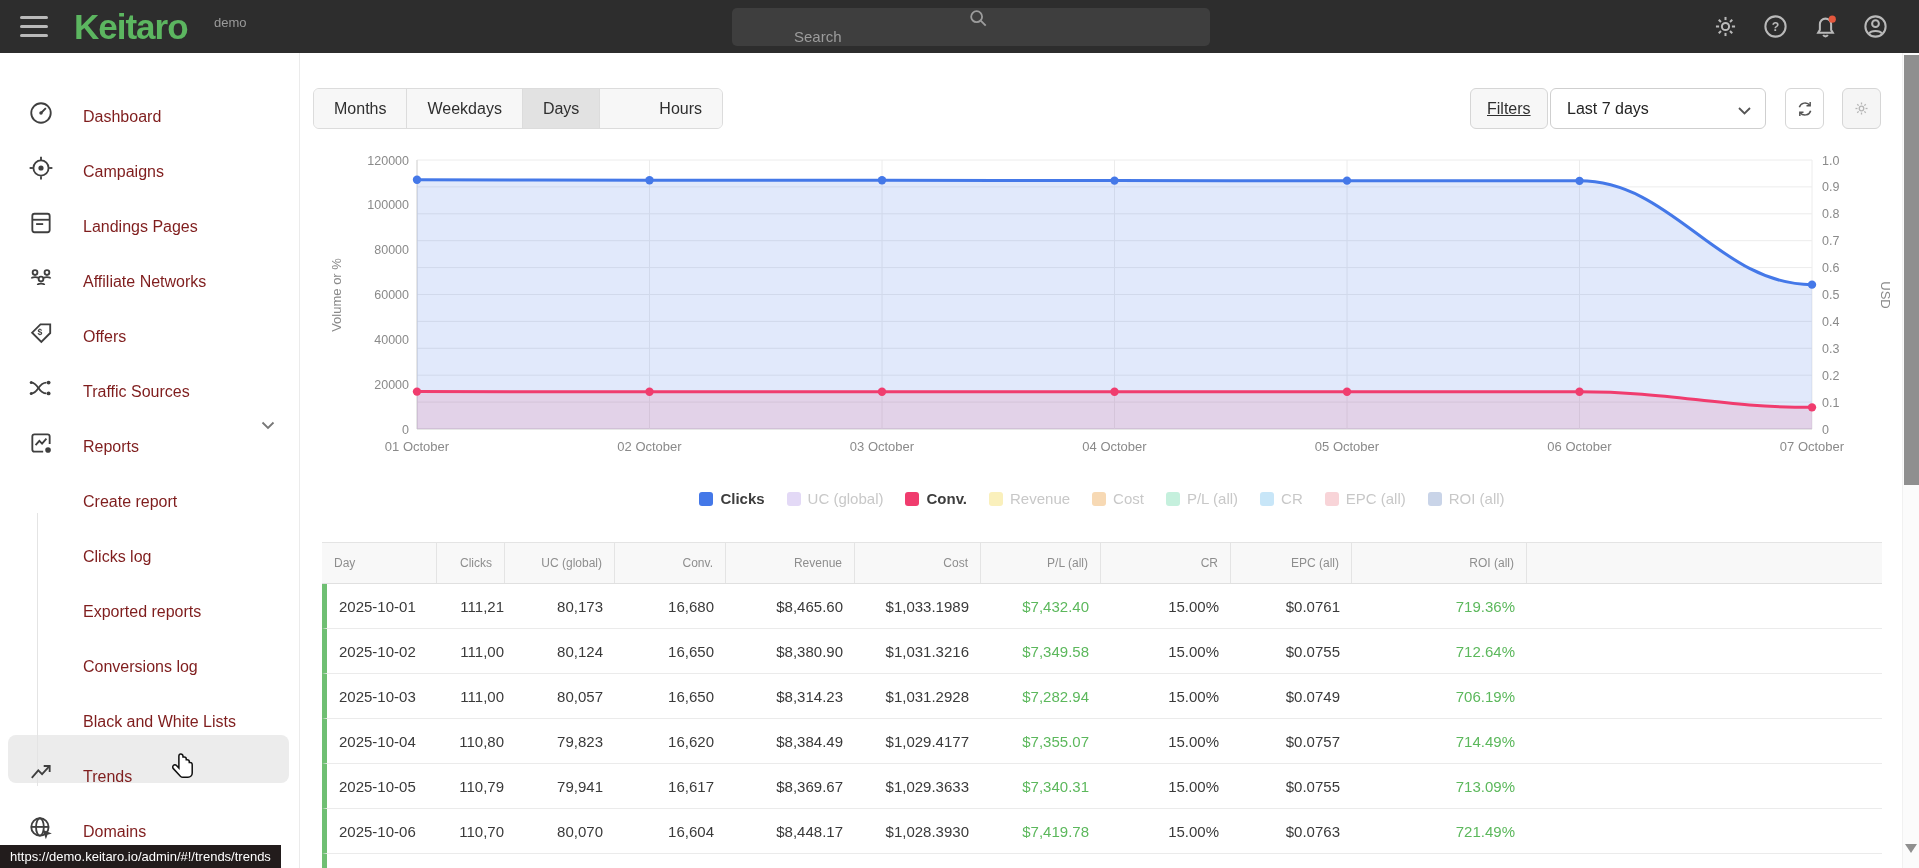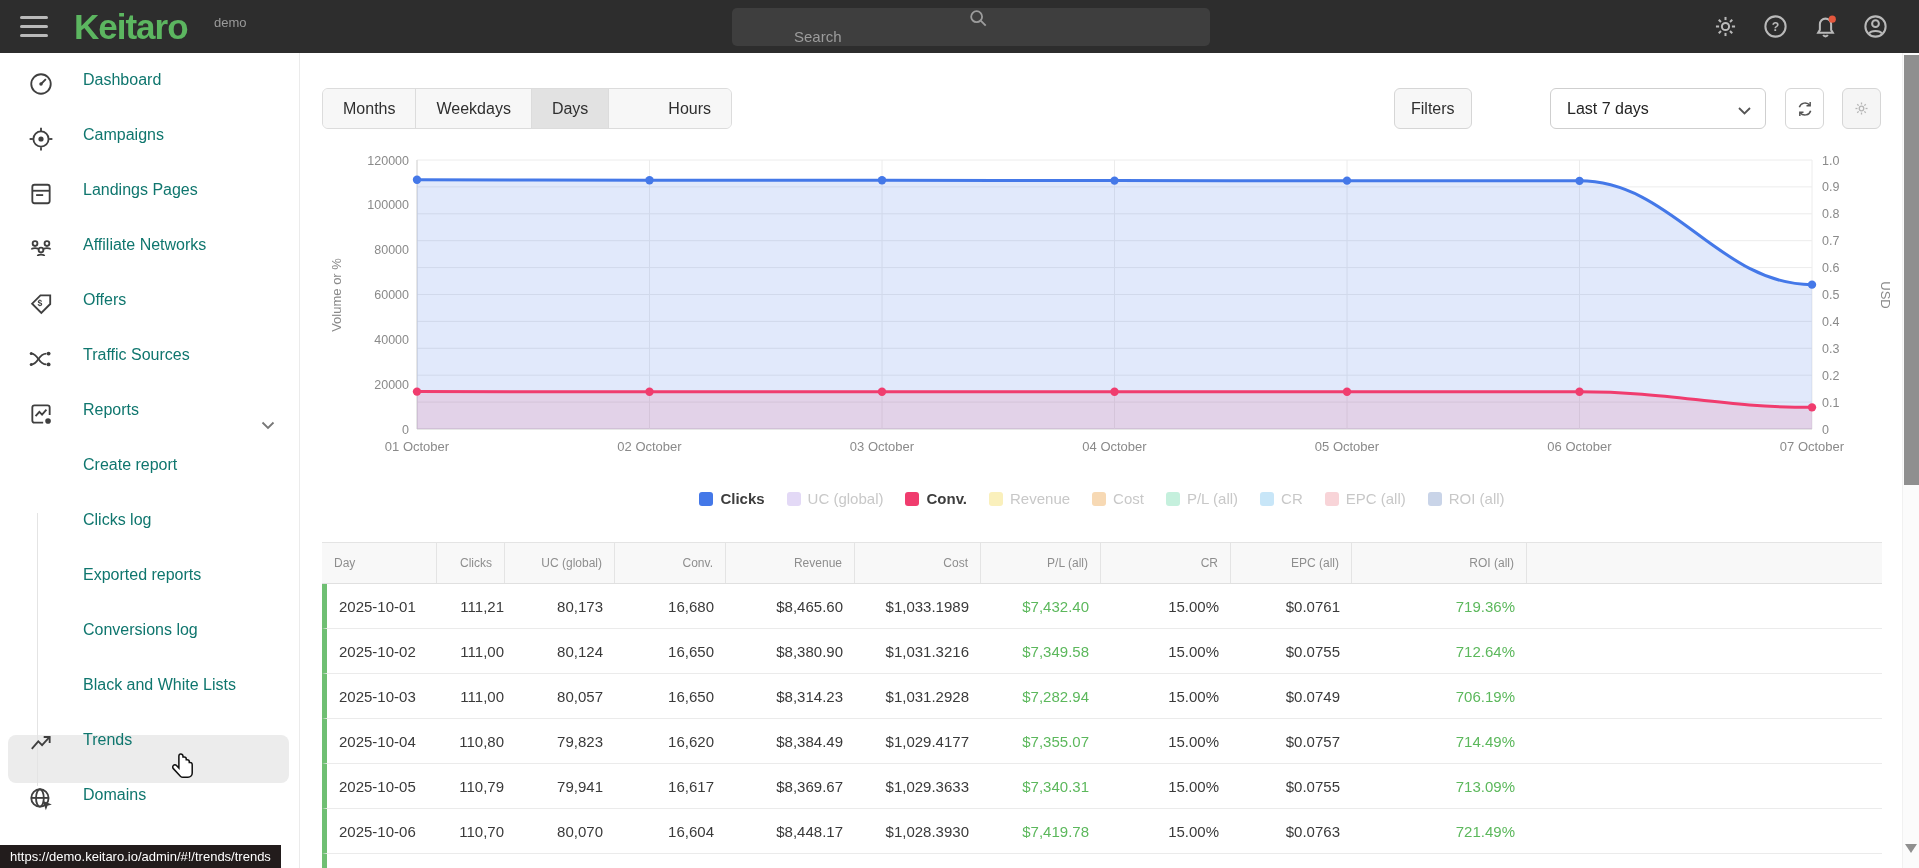--- a/index.html
+++ b/index.html
@@ -12,34 +12,34 @@
   #hamburger span { display:block; height:3px; background:#b9b9b9; border-radius:2px; }
   #brand { position:absolute; left:74px; top:7px; font-size:35px; font-weight:bold; color:#5cb660; letter-spacing:-1px; }
   #brand-suffix { position:absolute; left:214px; top:15px; font-size:13px; color:#9a9a9a; }
   #searchbox { position:absolute; left:732px; top:8px; width:478px; height:38px; background:#3e3e3e; border-radius:5px; display:flex; align-items:center; padding-left:14px;flex-direction:column; }
   #searchbox input { background:transparent; border:none; outline:none; color:#cfcfcf; font-size:15px; margin-left:12px; width:380px; font-family:"Liberation Sans",sans-serif; }
   #searchbox input::placeholder { color:#9c9c9c; }
   .topicon { position:absolute; top:13px; width:27px; height:27px; cursor:pointer; }
 
   
   #sidebar { position:absolute; left:0; top:53px; width:300px; height:815px; background:#fff; border-right:1px solid #ebebeb; padding-top:18px; z-index:10; }
-  .nav-item { position:relative; height:55px; display:flex; align-items:flex-start; cursor:pointer; color:#0f766e; font-size:16px; }
+  .nav-item { position:relative; height:55px; display:flex; align-items:flex-end; cursor:pointer; color:#7f1d1d; font-size:16px; }
   .nav-item .ic { position:absolute; left:28px; width:26px; height:26px; }
   .nav-item .lbl { margin-left:83px; }
   .nav-item.active .hl { position:absolute; left:8px; right:10px; top:4px; bottom:3px; background:#ececec; border-radius:8px; z-index:0; }
   .nav-item > * { position:relative; z-index:1; }
   .nav-item .chev { position:absolute; right:24px; top:20px; }
   #subline { position:absolute; left:37px; top:460px; width:1px; height:273px; background:#e4e4e4; }
 
   
-  #tabs { position:absolute; left:322px; top:88px; height:41px; display:inline-flex; border:1px solid #dcdcdc; border-radius:6px; overflow:hidden; background:#f7f7f7; }
+  #tabs { position:absolute; left:313px; top:88px; height:41px; display:inline-flex; border:1px solid #dcdcdc; border-radius:6px; overflow:hidden; background:#f7f7f7; }
   .tab { height:100%; display:flex; align-items:center; padding:0 20px; font-size:16px; color:#2f2f2f; border-right:1px solid #dcdcdc; cursor:pointer; background:#f7f7f7; }
   .tab:last-child { border-right:none;margin-left:39px; }
   .tab.active { background:#e2e2e2; }
-  #filters-btn { position:absolute; left:1394px; top:88px; height:41px; padding:0 16px; background:#f7f7f7; border:1px solid #d6d6d6; border-radius:6px; font-size:16px; color:#2f2f2f; display:flex; align-items:center; cursor:pointer; }
+  #filters-btn { position:absolute; left:1470px; top:88px; height:41px; padding:0 16px; background:#f7f7f7; border:1px solid #d6d6d6; border-radius:6px; font-size:16px; color:#2f2f2f; display:flex; align-items:center; cursor:pointer;text-decoration:underline; }
   #range-select { position:absolute; left:1550px; top:88px; width:216px; height:41px; background:#fff; border:1px solid #cfcfcf; border-radius:6px; font-size:16px; color:#242424; display:flex; align-items:center; padding-left:16px; cursor:pointer; }
   #range-select svg { position:absolute; right:14px; top:18px; }
   .sq-btn { position:absolute; top:88px; width:39px; height:41px; border:1px solid #d6d6d6; border-radius:6px; background:#fff; display:flex; align-items:center; justify-content:center; cursor:pointer; }
   #btn-settings { background:#f5f5f5; }
 
   
   #chart-wrap { position:absolute; left:325px; top:150px; width:1570px; height:312px; }
   #legend { position:absolute; left:322px; top:490px; width:1560px; display:flex; justify-content:center; gap:22px; align-items:center; }
   .lg-item { display:flex; align-items:center; gap:7px; font-size:15px; cursor:pointer; }
   .lg-sw { width:14px; height:14px; border-radius:3px; }

